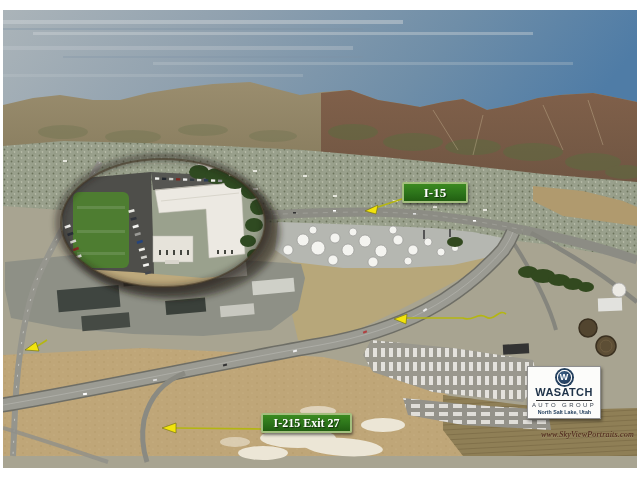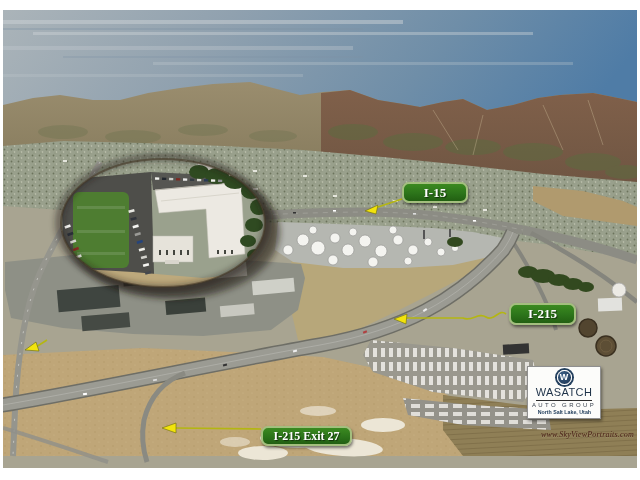--- a/index.html
+++ b/index.html
@@ -4,38 +4,38 @@
 <style>
   html,body{margin:0;padding:0;background:#dddddd;}
   #screenshot{position:relative;width:640px;height:480px;background:#ffffff;overflow:hidden;
               font-family:"Liberation Sans",sans-serif;}
   #photo{position:absolute;left:3px;top:10px;width:634px;height:458px;overflow:hidden;background:#a8a491;}
   #photo svg{display:block;width:634px;height:458px;}
 
   
   .tag{position:absolute;display:flex;align-items:center;justify-content:center;
        background:linear-gradient(180deg,#3b8a20 0%,#2c741a 55%,#225f12 100%);
-       border:2px solid #a3bf7e;border-radius:7px;
+       border:2px solid #a3bf7e;border-radius:2px;
        box-shadow:1px 2px 3px rgba(0,0,0,.5);
        color:#ffffff;font-family:"Liberation Serif",serif;font-weight:bold;
        text-shadow:1px 1px 1px rgba(0,0,0,.55);white-space:nowrap;box-sizing:border-box;}
   #tag-i15    {left:399px;top:172px;width:66px;height:21px;font-size:13px;}
   #tag-i215   {left:506px;top:293px;width:67px;height:22px;font-size:13px;}
   #tag-redwood{left:43px; top:314px;width:73px;height:21px;font-size:12px;}
-  #tag-exit27 {left:258px;top:416px;width:91px;height:20px;font-size:12px;}
+  #tag-exit27 {left:258px;top:403px;width:91px;height:20px;font-size:12px;}
 
   
   #logo-card{position:absolute;left:524px;top:356px;width:74px;height:53px;background:#fcfcfa;
              border:1px solid #8f8f8f;box-shadow:1px 2px 3px rgba(0,0,0,.45);
              display:flex;flex-direction:column;align-items:center;box-sizing:border-box;padding-top:3px;}
   .mono{width:13px;height:13px;border-radius:50%;background:radial-gradient(circle at 35% 30%,#3a5d84,#1d3450);
         border:1px solid #ffffff;box-shadow:0 0 0 2px #24405e;
         display:flex;align-items:center;justify-content:center;
         color:#ffffff;font-size:9px;font-weight:bold;line-height:1;}
-  .logo-name{margin-top:2px;font-size:11px;font-weight:normal;letter-spacing:.4px;color:#1e3248;line-height:1.05;text-align:right;}
+  .logo-name{margin-top:2px;font-size:11px;font-weight:bold;letter-spacing:.4px;color:#1e3248;line-height:1.05;text-align:right;}
   .logo-rule{width:56px;height:1px;background:#2c2c2c;margin-top:1px;}
   .logo-division{margin-top:1px;font-size:6px;letter-spacing:2.4px;color:#3c4450;line-height:1.1;}
   .logo-location{margin-top:1px;font-size:6px;font-weight:bold;color:#24405e;transform:scale(.88);line-height:1;}
 
   
   #credit{position:absolute;left:509px;top:420px;width:122px;text-align:right;
           font-family:"Liberation Serif",serif;font-style:italic;font-size:8px;
           color:#4a2016;letter-spacing:.2px;text-shadow:0 1px 1px rgba(255,255,255,.15);}
 </style>
 </head>
@@ -356,23 +356,20 @@
           </g>
         </g>
         <ellipse cx="160" cy="213" rx="104" ry="66" fill="none" stroke="#1e1812" stroke-width="7" opacity=".5" filter="url(#soft)"></ellipse>
         <ellipse cx="160" cy="213" rx="102" ry="64" fill="none" stroke="#453827" stroke-width="2" opacity=".6"></ellipse>
       </g>
     </svg>
 
     <div class="tag" id="tag-i15">
       <span>I-15</span>
     </div>
-    <div class="tag" id="tag-i215">
-      <span>I-215</span>
-    </div>
     <div class="tag" id="tag-exit27">
       <span>I-215 Exit 27</span>
     </div>
 
     <div id="logo-card">
       <div class="mono">
         <span>W</span>
       </div>
       <div class="logo-name">WASATCH</div>
       <div class="logo-rule"></div>

